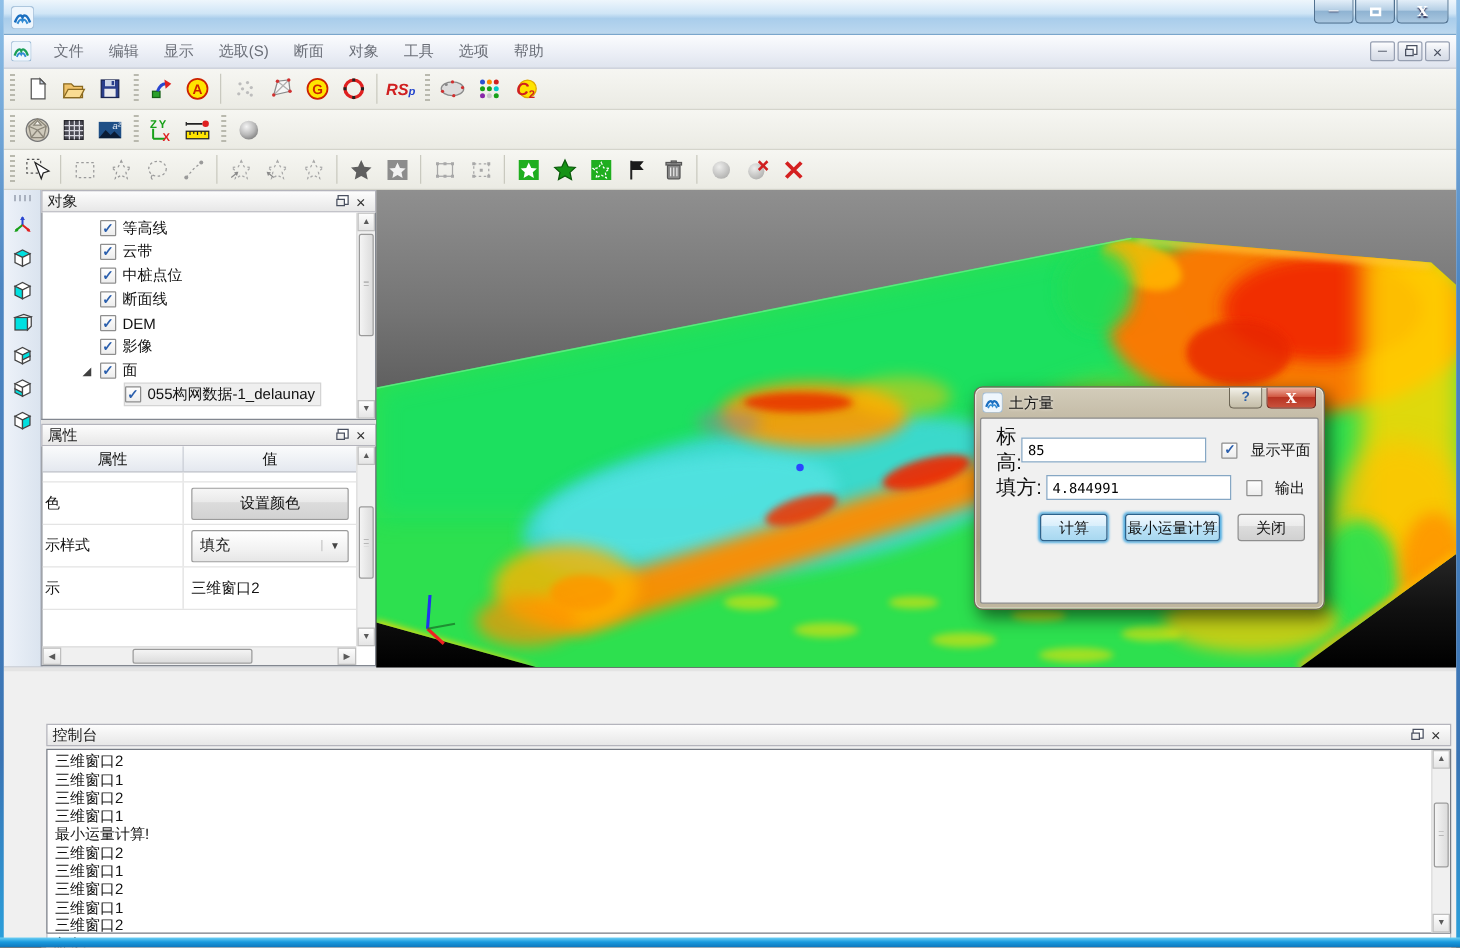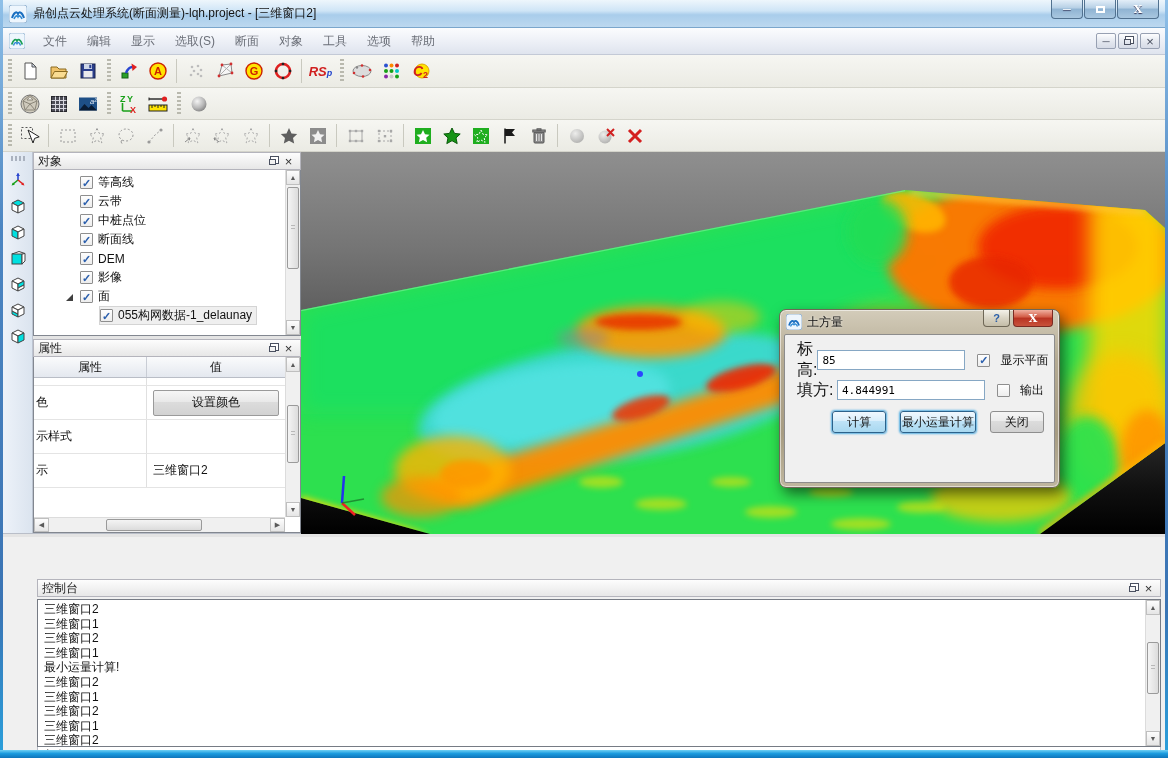--- a/index.html
+++ b/index.html
@@ -168,21 +168,20 @@
   <div class="edge-b"></div>
 
   <div class="inner">
 
     <div class="titlebar">
       <svg class="app-ico" viewBox="0 0 18 18">
         <rect x="0" y="0" width="18" height="18" rx="3" fill="#eef6fd" stroke="#9ab8d4"></rect>
         <path d="M3 13 C5 7,8 6,9 9 C10 6,13 7,15 13" fill="none" stroke="#1b6fc0" stroke-width="2"></path>
         <path d="M5 14 C6.5 10.5,8 10,9 12 C10 10,11.5 10.5,13 14" fill="none" stroke="#2f8ad4" stroke-width="1.6"></path>
       </svg>
-      <span class="title-text">鼎创点云处理系统(断面测量)-lqh.project - [三维窗口2]</span>
       <div class="winbtns">
         <div class="wbtn min">
             <span>─</span>
           </div>
         <div class="wbtn max">
             <span class="sq"></span>
           </div>
         <div class="wbtn close serifX">
             <span>X</span>
           </div>
@@ -695,20 +694,26 @@
               <div class="prow pr-empty">
                   <div class="c1"></div>
                   <div class="c2"></div>
                 </div>
               <div class="prow pr">
                 <div class="c1">色</div>
                 <div class="c2"><button class="pbtn">设置颜色</button></div>
               </div>
               <div class="prow pr">
                 <div class="c1">示样式</div>
+                <div class="c2">
+                    <div class="pdd">
+                      <span class="ddtxt">填充</span>
+                      <span class="ddarr">▼</span>
+                    </div>
+                  </div>
               </div>
               <div class="prow pr">
                 <div class="c1">示</div>
                 <div class="c2">三维窗口2</div>
               </div>
             </div>
             <div class="vsb" style="bottom:15px;">
               <div class="sbbtn up">
                   <span>▲</span>
                 </div>

